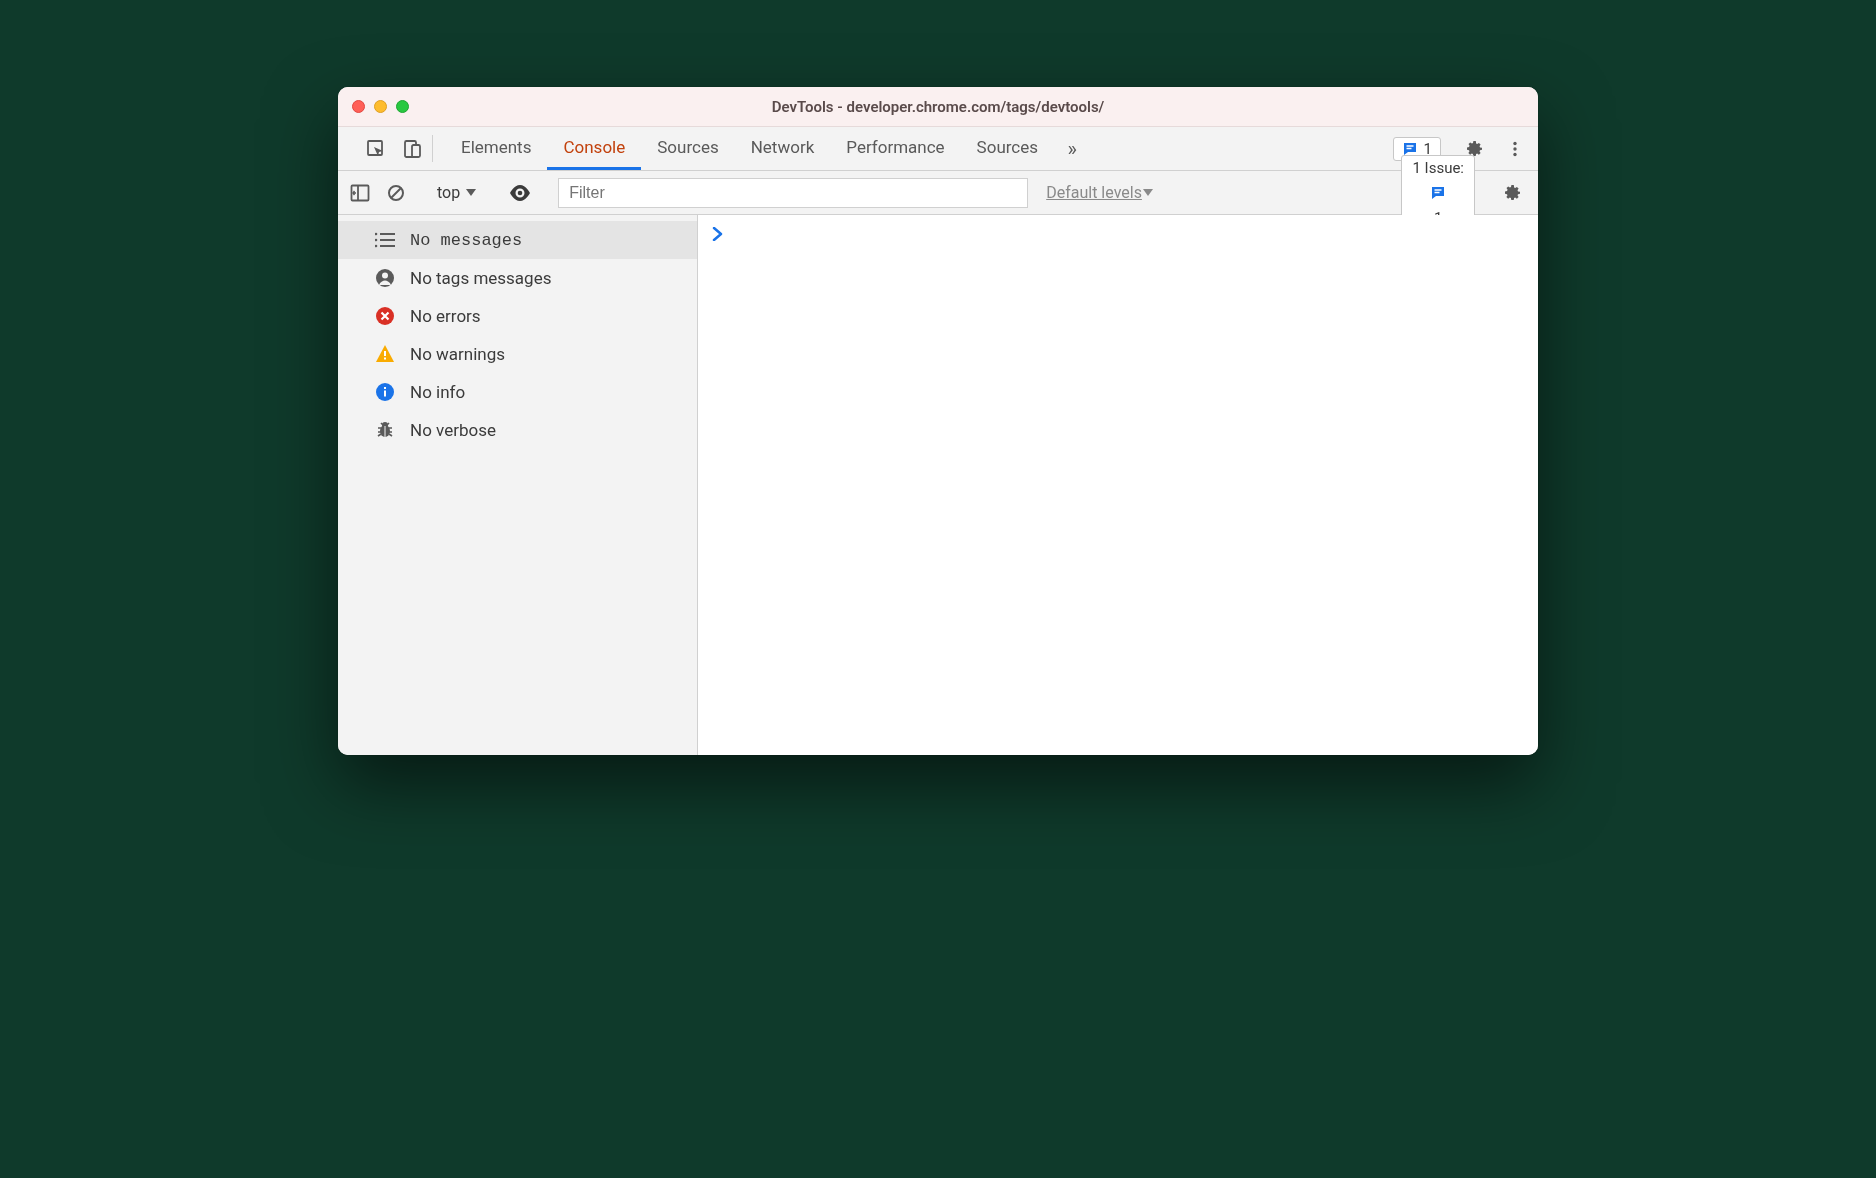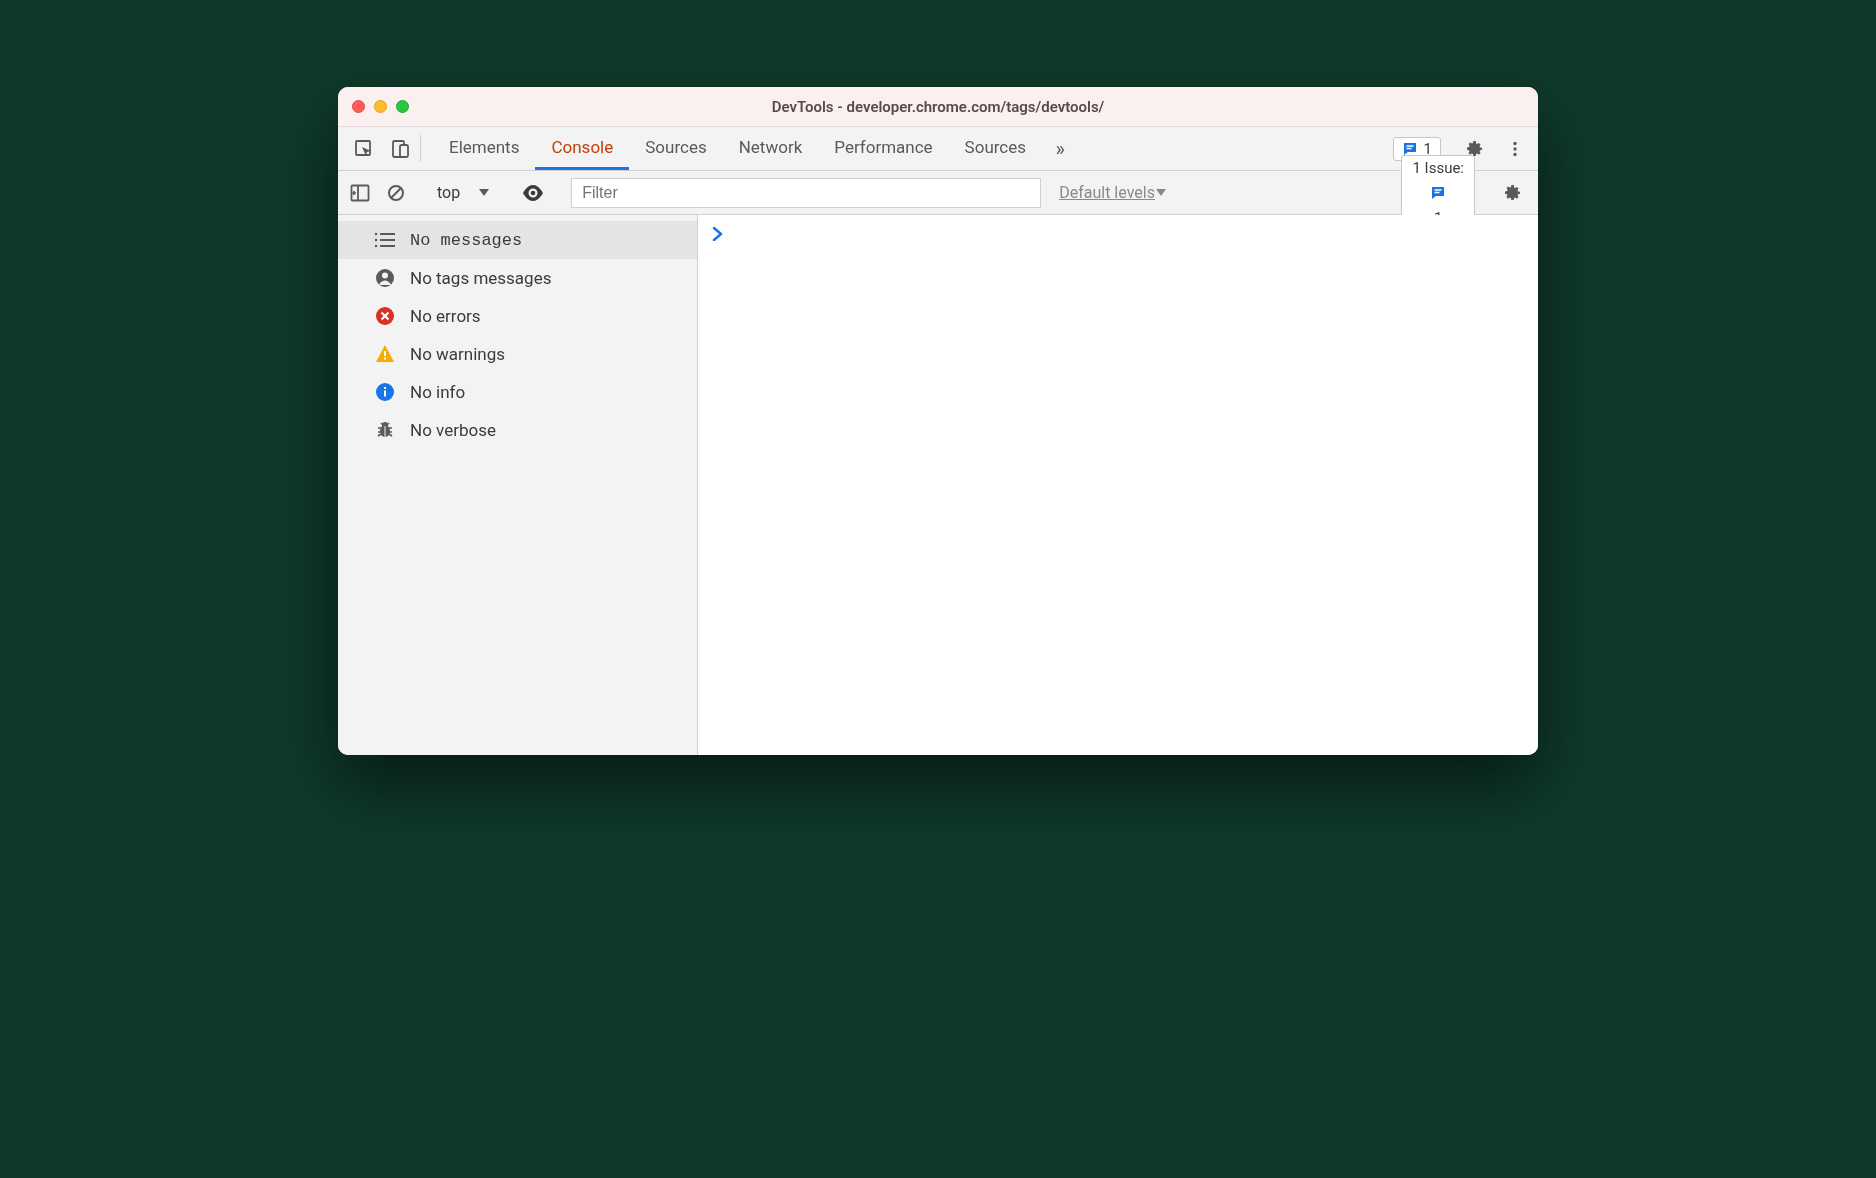--- a/index.html
+++ b/index.html
@@ -42,21 +42,21 @@
     font-size: 15px; font-weight: 600; color: #5a4b4b;
     pointer-events: none;
   }
   
   .tabsbar {
     height: 44px;
     background: #f3f3f3;
     border-bottom: 1px solid #d0d0d0;
     display: flex;
     align-items: stretch;
-    padding-left: 8px;
+    padding-left: 20px;
   }
   .tb-icon {
     width: 36px; display: flex; align-items: center; justify-content: center;
     color: #5a5a5a; cursor: pointer;
   }
   .tabs { display: flex; align-items: stretch; margin-left: 10px; }
   .tab {
     padding: 0 16px; display: flex; align-items: center;
     font-size: 17px; color: #5a5a5a; cursor: pointer;
     border-bottom: 3px solid transparent;
@@ -80,21 +80,21 @@
     color: #5a5a5a; cursor: pointer; border-radius: 4px;
   }
   .sep-v { width: 1px; background: #d0d0d0; margin: 8px 2px; }
   
   .toolbar {
     height: 44px; background: #f3f3f3; border-bottom: 1px solid #d0d0d0;
     display: flex; align-items: center; padding: 0 8px; gap: 8px;
   }
   .tool { display: flex; align-items: center; justify-content: center; color: #5a5a5a; cursor: pointer; height: 30px; }
   .context-select {
-    display: flex; align-items: center; gap: 19px; color: #3b3b3b; font-size: 16px;
+    display: flex; align-items: center; gap: 6px; color: #3b3b3b; font-size: 16px;
     padding: 0 6px; cursor: pointer;
   }
   .eye { padding: 0 6px; }
   .filter-input {
     flex: 0 0 470px; height: 30px; border: 1px solid #d0d0d0; background: #fff;
     padding: 0 10px; font-size: 16px; color: #333; outline: none;
   }
   .levels {
     display: flex; align-items: center; gap: 1px; color: #8a8a8a; font-size: 16px;
     padding: 0 10px; cursor: pointer; text-decoration: underline;

